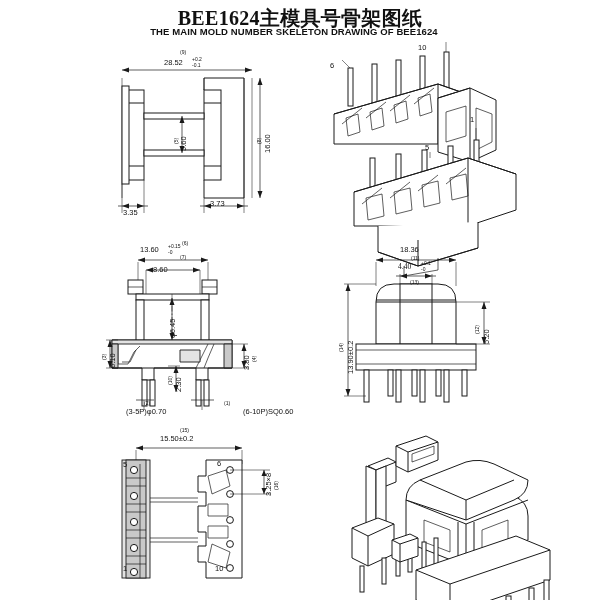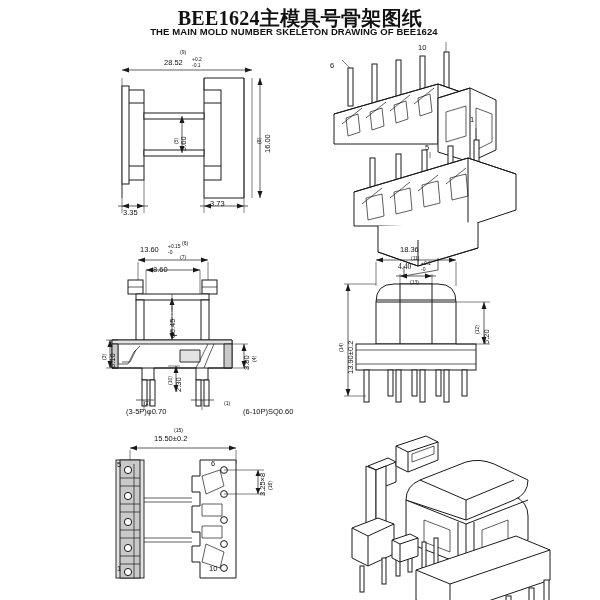--- a/index.html
+++ b/index.html
@@ -302,21 +302,21 @@
     <span class="lbl" style="left:80px;top:23px;font-family:Liberation Serif, serif;">4.40</span>
     <span class="lbl-s" style="left:103px;top:21px;">+0.1</span>
     <span class="lbl-s" style="left:103px;top:27px;">-0</span>
     <span class="lbl-s" style="left:92px;top:40px;">(13)</span>
     <span class="lbl rot90" style="left:29px;top:134px;">13.90±0.2</span>
     <span class="lbl-s rot90" style="left:21px;top:112px;">(14)</span>
     <span class="lbl rot90" style="left:165px;top:104px;">5.20</span>
     <span class="lbl-s rot90" style="left:157px;top:94px;">(12)</span>
   </div>
 
-  <div class="view" style="left:96px;top:428px;">
+  <div class="view" style="left:102px;top:428px;">
     <svg width="215" height="170" viewBox="0 0 215 170">
 
       <line class="ln-ext" x1="34" y1="22" x2="34" y2="36"></line>
       <line class="ln-ext" x1="140" y1="22" x2="140" y2="36"></line>
       <line class="ln-thin" x1="34" y1="20" x2="140" y2="20"></line>
       <polygon class="arrow" points="34,20 41,17.5 41,22.5"></polygon>
       <polygon class="arrow" points="140,20 133,17.5 133,22.5"></polygon>
 
       <rect class="fillg" x="20" y="32" width="28" height="118"></rect>
       <rect class="fillgd" x="24" y="32" width="20" height="118"></rect>

